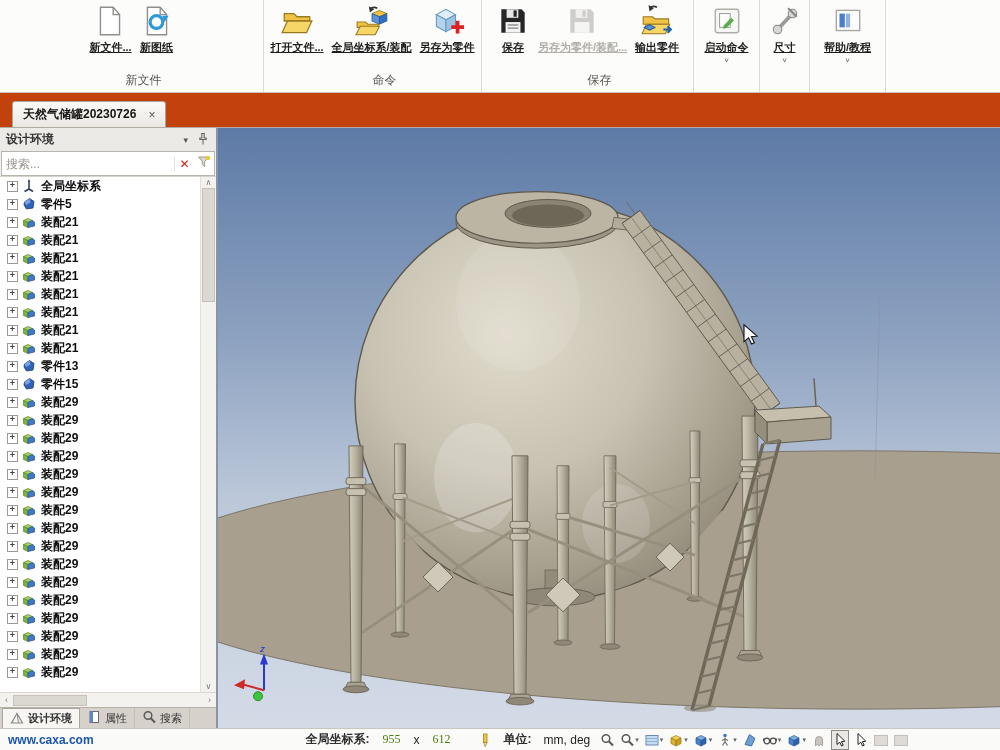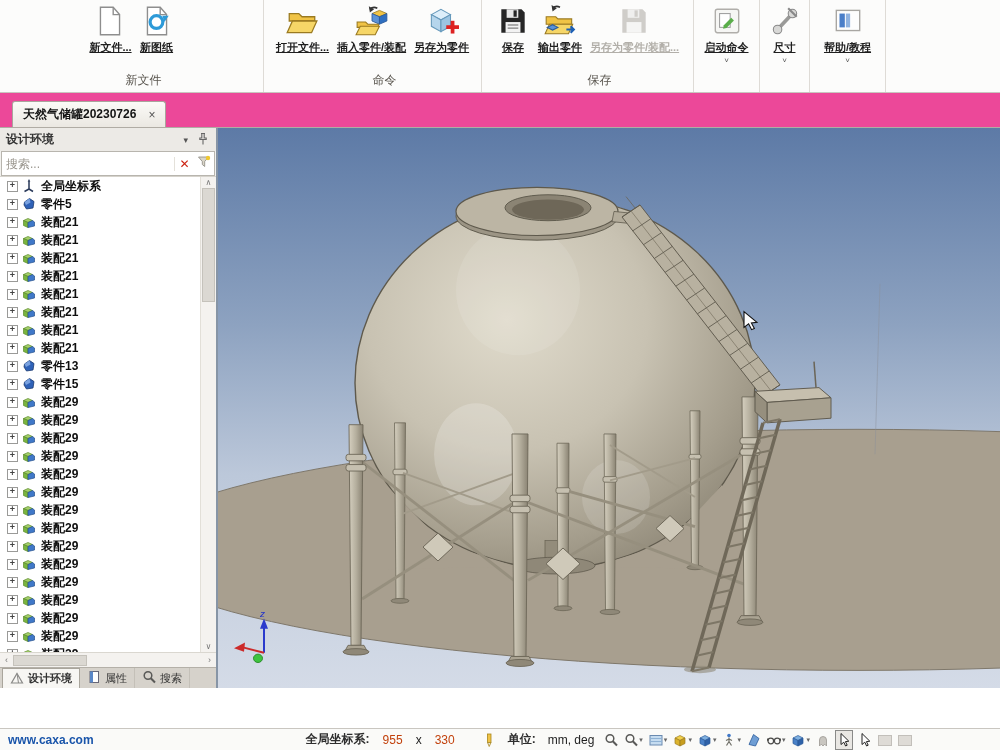--- a/index.html
+++ b/index.html
@@ -18,21 +18,21 @@
   .ribbon-group:nth-child(5){width:50px;}
   .ribbon-group:nth-child(6){width:76px;}
   .rbtn{display:flex;flex-direction:column;align-items:center;padding:2px 4px;cursor:default;}
   .ricon svg{display:block;}
   .rlabel{font-size:11px;font-weight:600;color:#1e1e1e;margin-top:2px;white-space:nowrap;text-decoration:underline;}
   .rbtn.disabled .rlabel{color:#b2afa9;}
   .rchev{font-size:8px;color:#555;line-height:7px;margin-top:2px;}
   .rgroup-label{position:absolute;bottom:3px;left:0;right:16px;text-align:center;font-size:12px;color:#5a564f;margin-left:40px;}
 
   
-  .tabstrip{height:34px;background:#ec4899;display:flex;align-items:flex-end;padding-left:12px;
+  .tabstrip{height:34px;background:#c2410c;display:flex;align-items:flex-end;padding-left:12px;
             border-bottom:1px solid #b0ac a4;border-bottom:1px solid #b0aca4;flex:none;}
   .doctab{height:25px;background:linear-gradient(#fbfaf7,#ebe8e2);border:1px solid #a9a59c;border-bottom:none;
           border-radius:3px 3px 0 0;display:flex;align-items:center;padding:0 10px;gap:12px;}
   .doctab-label{font-size:12px;font-weight:700;color:#141414;}
   .doctab-close{font-size:12px;color:#555;cursor:pointer;line-height:12px;}
 
   
   .main{flex:1;display:flex;min-height:0;border-radius:15px;}
   .sidebar{width:218px;flex:none;background:#f2f1ee;border-right:2px solid #8795a6;display:flex;flex-direction:column;box-sizing:border-box;}
   .panel-header{height:23px;flex:none;display:flex;align-items:center;justify-content:space-between;
@@ -64,24 +64,24 @@
   .hspacer{flex:1;}
   .side-tabs{height:20px;flex:none;background:#d6d2cb;display:flex;align-items:stretch;border-top:1px solid #b4b0a8;padding-left:2px;}
   .side-tab{display:flex;align-items:center;gap:4px;padding:0 7px;font-size:11px;color:#333;border-right:1px solid #c4c0b8;}
   .side-tab.active{background:#f7f6f3;border:1px solid #a9a59c;border-bottom:none;font-weight:700;}
 
   .viewport{flex:1;position:relative;overflow:hidden;background:#8da2c0;}
   .viewport svg{display:block;width:100%;height:100%;}
 
   
   .statusbar{height:21px;flex:none;background:#fafaf8;border-top:1px solid #c9c6c0;display:flex;align-items:center;
-             font-size:12px;color:#222;overflow:hidden;white-space:nowrap;margin-top:40px;}
+             font-size:12px;color:#222;overflow:hidden;white-space:nowrap;}
   .sb-link{color:#1a55aa;font-weight:700;margin-left:8px;}
   .sb-vs-label{font-weight:700;color:#2e2e2e;margin-left:212px;}
-  .sb-num{padding:0 13px;color:#c2410c;}
+  .sb-num{padding:0 13px;color:#4d7c0f;font-family:Liberation Serif, serif;}
   .sb-x{color:#1e1e1e;}
   .sb-pen{margin-left:14px;display:flex;align-items:center;}
   .sb-units-label{font-weight:700;color:#2e2e2e;margin-left:12px;}
   .sb-units{margin-left:12px;color:#1e1e1e;}
   .sb-tools{display:flex;align-items:center;gap:4px;margin-left:9px;}
   .tool{display:flex;align-items:center;height:18px;padding:0 1px;}
   .tool.boxed{border:1px solid #8a8a88;background:#e9e7e3;}
   .tool .chev{font-size:7px;color:#666;margin-left:1px;}
 </style>
 </head>
@@ -128,21 +128,21 @@
             <svg viewBox="0 0 32 32" width="34" height="34" aria-hidden="true">
               <path d="M14,5 q3,-3 7,-1" fill="none" stroke="#333" stroke-width="1.5"></path>
               <polygon points="13,2 14,8 18,5" fill="#333"></polygon>
               <polygon points="16,9 23,6 30,9 23,12" fill="#f0c345" stroke="#9a7a20" stroke-width="0.8"></polygon>
               <polygon points="16,9 23,12 23,19 16,16" fill="#5b93d8" stroke="#2a5a9a" stroke-width="0.8"></polygon>
               <polygon points="23,12 30,9 30,16 23,19" fill="#2f6fc0" stroke="#2a5a9a" stroke-width="0.8"></polygon>
               <path d="M2,17 h8 l2,2 h10 v3 h-20 z" fill="#f0c345" stroke="#9a7a20"></path>
               <path d="M1,29 l4,-8 h18 l-4,8 z" fill="#f6d667" stroke="#9a7a20"></path>
             </svg>
           </span>
-          <span class="rlabel">插入零件/装配</span>
+          <span class="rlabel">全局坐标系/装配</span>
         </div>
         <div class="rbtn">
           <span class="ricon">
             <svg viewBox="0 0 32 32" width="34" height="34" aria-hidden="true">
               <polygon points="6,10 15,5 24,10 15,15" fill="#ddeefa" stroke="#6699bb"></polygon>
               <polygon points="6,10 15,15 15,26 6,21" fill="#b5d5ec" stroke="#6699bb"></polygon>
               <polygon points="15,15 24,10 24,21 15,26" fill="#9cc4e2" stroke="#6699bb"></polygon>
               <rect x="20" y="20" width="12" height="3.5" fill="#d22"></rect>
               <rect x="24.2" y="15.8" width="3.5" height="12" fill="#d22"></rect>
             </svg>
@@ -158,43 +158,43 @@
               <path d="M5,5 h19 l3,3 v19 h-22 z" fill="#262626"></path>
               <rect x="10" y="5" width="11" height="8" fill="#e8e8e8"></rect>
               <rect x="16.5" y="6" width="3" height="6" fill="#262626"></rect>
               <rect x="9" y="17" width="14" height="10" fill="#f2f2f2"></rect>
               <rect x="11" y="19" width="10" height="1.5" fill="#999"></rect>
               <rect x="11" y="22" width="10" height="1.5" fill="#999"></rect>
             </svg>
           </span>
           <span class="rlabel">保存</span>
         </div>
+        <div class="rbtn disabled">
+          <span class="ricon">
+            <svg viewBox="0 0 32 32" width="34" height="34" aria-hidden="true">
+              <path d="M5,5 h19 l3,3 v19 h-22 z" fill="#cfcdc9"></path>
+              <rect x="10" y="5" width="11" height="8" fill="#efefee"></rect>
+              <rect x="16.5" y="6" width="3" height="6" fill="#cfcdc9"></rect>
+              <rect x="9" y="17" width="14" height="10" fill="#f5f5f4"></rect>
+            </svg>
+          </span>
+          <span class="rlabel">另存为零件/装配...</span>
+        </div>
         <div class="rbtn">
           <span class="ricon">
             <svg viewBox="0 0 32 32" width="34" height="34" aria-hidden="true">
               <path d="M9,4 q3,-3 7,-1" fill="none" stroke="#333" stroke-width="1.5"></path>
               <polygon points="8,1 9,7 13,4" fill="#333"></polygon>
               <path d="M3,12 h9 l2,2 h13 v5 h-24 z" fill="#f0c345" stroke="#9a7a20"></path>
               <path d="M2,28 l4,-9 h22 l-4,9 z" fill="#f6d667" stroke="#9a7a20"></path>
               <polygon points="4,22 9,19.5 14,22 9,24.5" fill="#5b93d8" stroke="#2a5a9a"></polygon>
               <path d="M22,24 h7 m-3,-3 l3,3 l-3,3" fill="none" stroke="#1d5fb4" stroke-width="2"></path>
             </svg>
           </span>
           <span class="rlabel">输出零件</span>
-        </div>
-        <div class="rbtn disabled">
-          <span class="ricon">
-            <svg viewBox="0 0 32 32" width="34" height="34" aria-hidden="true">
-              <path d="M5,5 h19 l3,3 v19 h-22 z" fill="#cfcdc9"></path>
-              <rect x="10" y="5" width="11" height="8" fill="#efefee"></rect>
-              <rect x="16.5" y="6" width="3" height="6" fill="#cfcdc9"></rect>
-              <rect x="9" y="17" width="14" height="10" fill="#f5f5f4"></rect>
-            </svg>
-          </span>
-          <span class="rlabel">另存为零件/装配...</span>
         </div>
         <div class="rgroup-label">保存</div>
       </div>
       <div class="ribbon-group">
         <div class="rbtn">
           <span class="ricon">
             <svg viewBox="0 0 32 32" width="34" height="34" aria-hidden="true">
               <rect x="5" y="5" width="22" height="22" rx="2" fill="#f6f6f4" stroke="#b0aeaa" stroke-width="1.3"></rect>
               <rect x="9" y="9" width="10" height="13" fill="#fff" stroke="#a0a0a0"></rect>
               <path d="M13,20 l7,-7 l2.5,2.5 l-7,7 l-3.2,0.7 z" fill="#5aae4a"></path>
@@ -714,21 +714,21 @@
         </g>
       </svg>
     </div>
   </div>
 
   <div class="statusbar">
     <span class="sb-link">www.caxa.com</span>
     <span class="sb-vs-label">全局坐标系:</span>
     <span class="sb-num">955</span>
     <span class="sb-x">x</span>
-    <span class="sb-num">330</span>
+    <span class="sb-num">612</span>
     <span class="sb-pen" id="pen-icon-slot">
         <svg viewBox="0 0 14 14" width="14" height="14" aria-hidden="true">
           <rect x="5.5" y="1" width="3.5" height="8.5" fill="#f0c345" stroke="#a8861c" stroke-width="0.8"></rect>
           <polygon points="5.5,9.5 9,9.5 7.2,13.5" fill="#e8e4da" stroke="#a8861c" stroke-width="0.8"></polygon>
         </svg>
       </span>
     <span class="sb-units-label">单位:</span>
     <span class="sb-units">mm, deg</span>
     <span class="sb-tools" id="sb-tools">
         <span class="tool">

